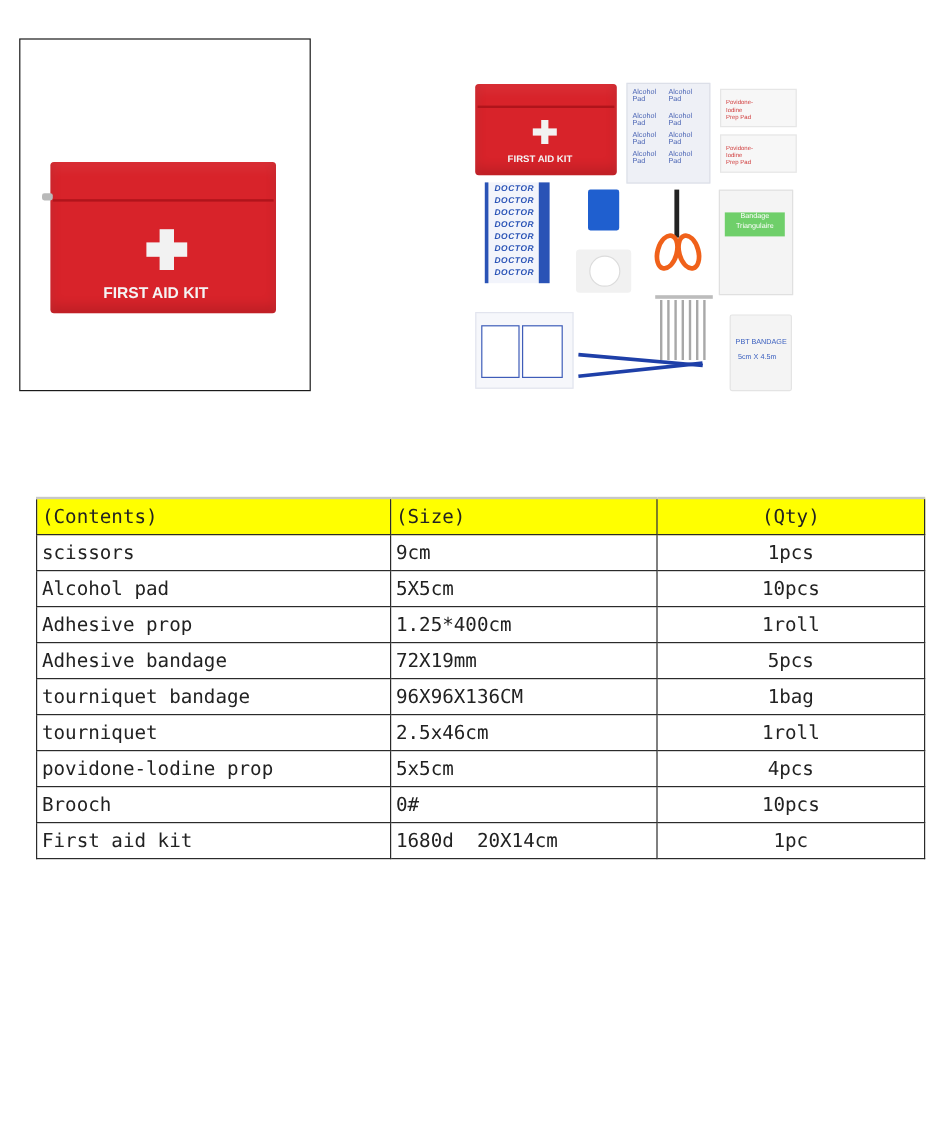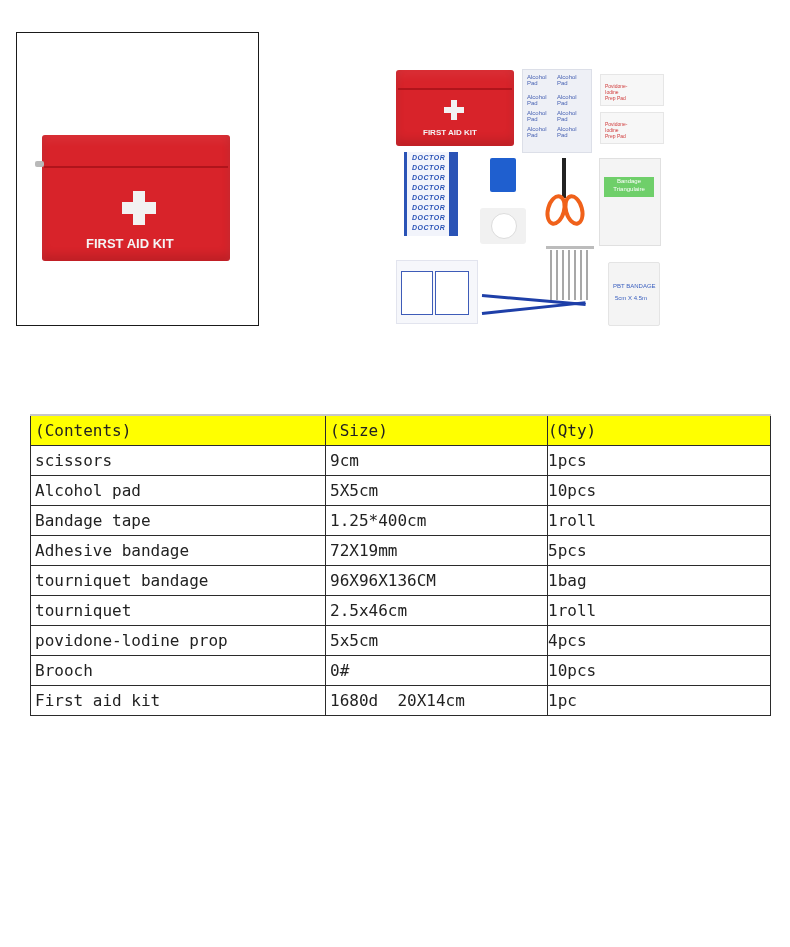--- a/index.html
+++ b/index.html
@@ -42,21 +42,21 @@
   .pbt { position:absolute; background:#f4f4f4; border:1px solid #e4e4e4; border-radius:2px; }
   .pbt span { position:absolute; font-size:6px; color:#3a5fbf; white-space:nowrap; }
 
   
   .table-wrap { position:absolute; left:30px; top:414px; width:613px; }
   table.contents { border-collapse:collapse; width:741px; font-family:"DejaVu Sans Mono", "Liberation Mono", monospace; font-size:16px; color:#222; }
   table.contents td { border:1px solid #2b2b2b; height:29px; padding:0 0 0 4px; line-height:29px; white-space:nowrap; }
   table.contents tr.head td { background:#ffff00; border-top:2px solid #c7c7c7; }
   table.contents td.c1 { width:290px; }
   table.contents td.c2 { width:217px; }
-  table.contents td.c3 { text-align:left; padding:0; }
+  table.contents td.c3 { text-align:center; padding:0; }
 </style>
 </head>
 <body>
 
 <div class="card">
   <div class="bag" style="left:25px; top:102px; width:188px; height:126px;">
     <div class="zip" style="top:31px;"></div>
     <div class="pull" style="left:-7px; top:26px;"></div>
     <div class="cross" style="left:80px; top:56px; width:34px; height:34px;">
       <div class="h" style="left:0; top:11px; width:34px; height:12px;"></div>
@@ -168,21 +168,21 @@
           <td class="c1">scissors</td>
           <td class="c2">9cm</td>
           <td class="c3">1pcs</td>
         </tr>
     <tr>
           <td class="c1">Alcohol pad</td>
           <td class="c2">5X5cm</td>
           <td class="c3">10pcs</td>
         </tr>
     <tr>
-          <td class="c1">Bandage tape</td>
+          <td class="c1">Adhesive prop</td>
           <td class="c2">1.25*400cm</td>
           <td class="c3">1roll</td>
         </tr>
     <tr>
           <td class="c1">Adhesive bandage</td>
           <td class="c2">72X19mm</td>
           <td class="c3">5pcs</td>
         </tr>
     <tr>
           <td class="c1">tourniquet bandage</td>

